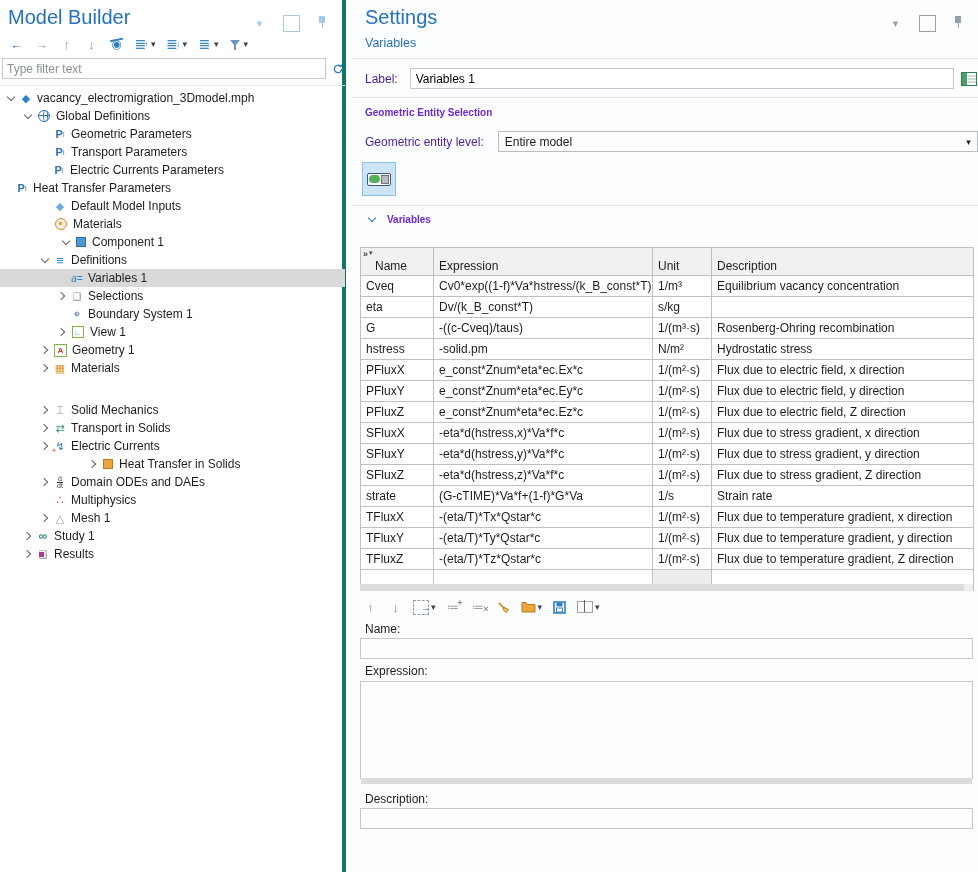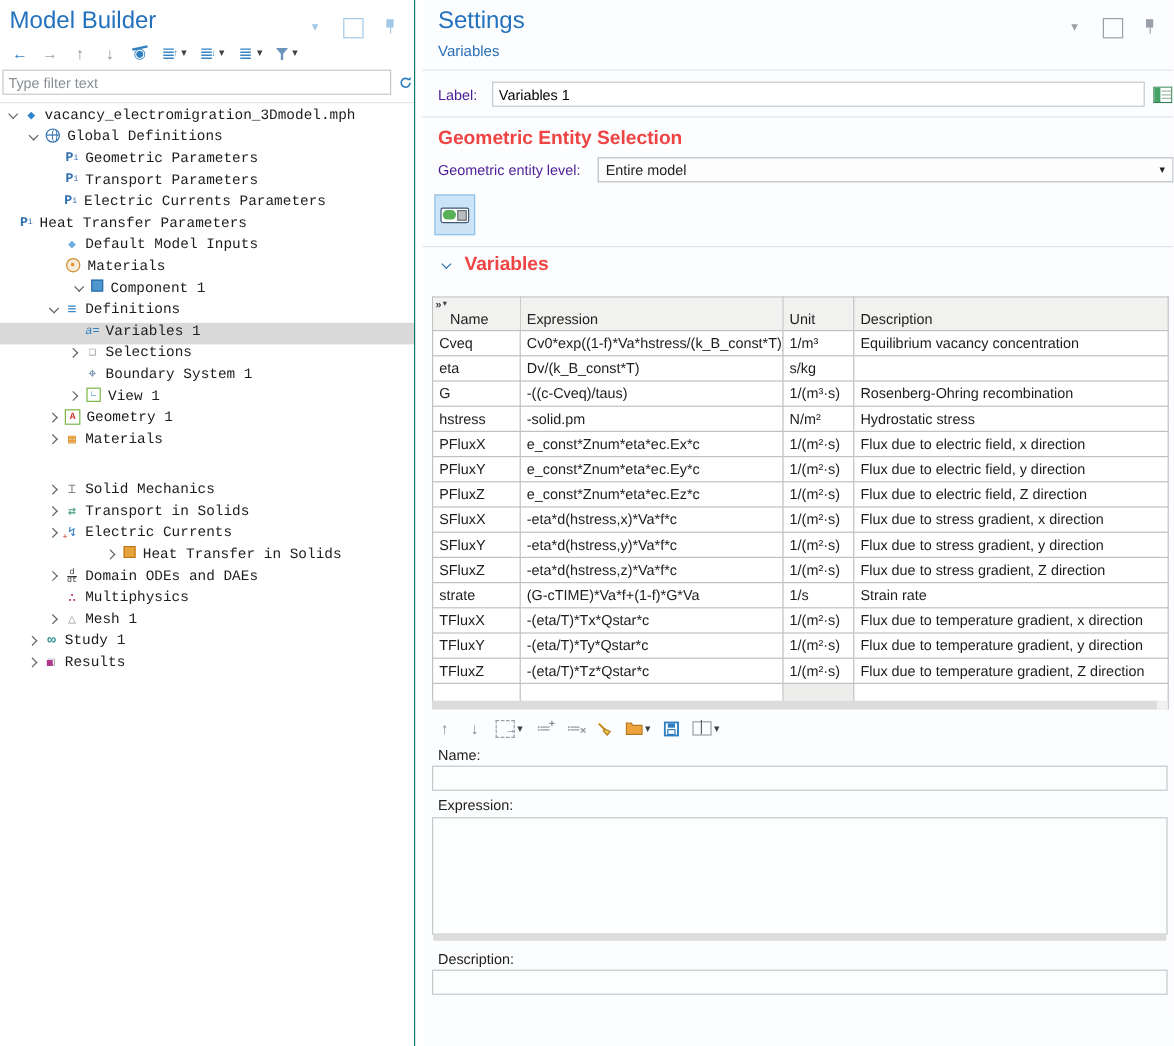--- a/index.html
+++ b/index.html
@@ -4,21 +4,21 @@
 <style>
   html,body{margin:0;padding:0;}
   body{
     width:978px;height:872px;position:relative;overflow:hidden;
     font-family:"Liberation Sans","DejaVu Sans",sans-serif;
     background:#fff;color:#1d1d1d;font-size:12px;
   }
   
   #model-builder{
     position:absolute;left:0;top:0;width:346px;height:872px;
-    background:#ffffff;border-right:1px solid #0f766e;box-sizing:border-box;
+    background:#ffffff;border-right:4px solid #0f766e;box-sizing:border-box;
   }
   .panel-title{font-size:20px;font-weight:400;color:#2471bd;}
   #mb-title{position:absolute;left:8px;top:6px;}
   .winicons{position:absolute;top:13px;display:flex;gap:10px;align-items:center;}
   #mb-winicons{right:8px;color:#a3c9e8;}
   #st-winicons{right:8px;color:#9aa0a8;}
   .wicon{display:inline-flex;width:12px;height:12px;align-items:center;justify-content:center;cursor:default;}
   .menu-down-icon::before{content:"▾";font-size:11px;}
   .float-icon{border:1.4px solid currentColor;width:9px;height:8px;}
   .pin-icon{position:relative;}
@@ -48,21 +48,21 @@
     border-left:5px solid transparent;border-right:5px solid transparent;border-top:6px solid #6b93bd;}
   .filter-icon::after{content:"";position:absolute;left:5px;top:7px;width:2px;height:5px;background:#6b93bd;}
   
   #mb-filter-row{position:absolute;left:2px;top:58px;width:342px;display:flex;align-items:center;gap:6px;}
   #filter-input{width:314px;height:17px;border:1px solid #c4c8cd;font-size:12px;padding:1px 4px;
     font-family:"Liberation Sans",sans-serif;color:#333;box-sizing:content-box;}
   #filter-input::placeholder{color:#8a9097;}
   .refresh-icon svg{display:block;}
   
   #tree{position:absolute;left:0;top:85px;width:345px;border-top:1px solid #e4e6e8;padding-top:3px;}
-  .tree-row{height:18px;display:flex;cursor:default;white-space:nowrap;font-family:Liberation Mono, monospace;}
+  .tree-row{height:18px;display:flex;align-items:center;cursor:default;white-space:nowrap;}
   .tree-row.selected{background:#d9d9d9;}
   .tree-label{margin-left:3px;color:#1d1d1d;}
   .chev{width:14px;height:14px;display:inline-flex;align-items:center;justify-content:center;flex:0 0 14px;}
   .chev-down::before{content:"";width:5px;height:5px;border-right:1.3px solid #5f6368;border-bottom:1.3px solid #5f6368;transform:rotate(45deg);margin-top:-2px;}
   .chev-right::before{content:"";width:5px;height:5px;border-right:1.3px solid #5f6368;border-bottom:1.3px solid #5f6368;transform:rotate(-45deg);margin-left:-2px;}
   .nicon{width:16px;height:14px;display:inline-flex;align-items:center;justify-content:center;flex:0 0 16px;font-size:11px;}
   .model-file-icon::before{content:"◆";color:#2f83cc;font-size:11px;}
   .globe-icon{border:1.2px solid #2f6fb0;border-radius:50%;width:10px;height:10px;flex:0 0 10px;margin:0 3px;position:relative;}
   .globe-icon::before{content:"";position:absolute;left:0;top:4px;width:10px;height:1px;background:#2f6fb0;}
   .globe-icon::after{content:"";position:absolute;left:4px;top:0;width:2.5px;height:10px;border-left:1px solid #2f6fb0;border-right:1px solid #2f6fb0;border-radius:50%;}
@@ -101,21 +101,21 @@
   #st-title{position:absolute;left:13px;top:6px;}
   #st-subtitle{position:absolute;left:13px;top:36px;color:#2a6fb5;font-size:12.5px;}
   .hline{position:absolute;left:0;width:626px;height:0;border-top:1px solid #e0e4e9;}
   #line1{top:58px;}
   #line2{top:97px;}
   #line3{top:205px;}
   .field-label{color:#4c1d95;}
   #label-row{position:absolute;left:13px;top:68px;width:613px;display:flex;align-items:center;}
   #label-input{margin-left:12px;width:533px;height:17px;border:1px solid #c4c8cd;padding:1px 5px;font-size:12px;font-family:"Liberation Sans",sans-serif;background:#fff;}
   #label-note-btn{margin-left:6px;display:inline-flex;padding:1px;border-radius:2px;cursor:default;}
-  .section-header{color:#ef4444;font-weight:bold;font-size:16px;}
+  .section-header{color:#6d28d9;font-weight:bold;font-size:10px;}
   #ges-header{position:absolute;left:13px;top:107px;}
   #ges-row{position:absolute;left:13px;top:131px;width:613px;display:flex;align-items:center;}
   #ges-combo{margin-left:14px;width:480px;height:21px;border:1px solid #b8bdc4;background:#fdfdfd;display:flex;align-items:center;justify-content:space-between;padding:0 6px;box-sizing:border-box;cursor:default;}
   #ges-combo .caret::before{color:#1d1d1d;}
   #toggle-btn{position:absolute;left:10px;top:162px;width:32px;height:32px;background:#cde4f6;border:1px solid #8fc0e8;display:flex;align-items:center;justify-content:center;cursor:default;}
   .toggle-switch{width:22px;height:11px;border:1.4px solid #3c5a78;border-radius:2px;position:relative;background:#fff;}
   .toggle-switch::before{content:"";position:absolute;left:1px;top:1.5px;width:11px;height:8px;border-radius:4px;background:#58b158;}
   .toggle-switch::after{content:"";position:absolute;right:1px;top:1px;width:8px;height:9px;background:#b9bcc0;border:1px solid #6f7377;box-sizing:border-box;}
   #vars-header-row{position:absolute;left:13px;top:212px;display:flex;align-items:center;gap:8px;cursor:default;}
   #vars-header-row .chev-down::before{border-color:#2a6fb5;}

